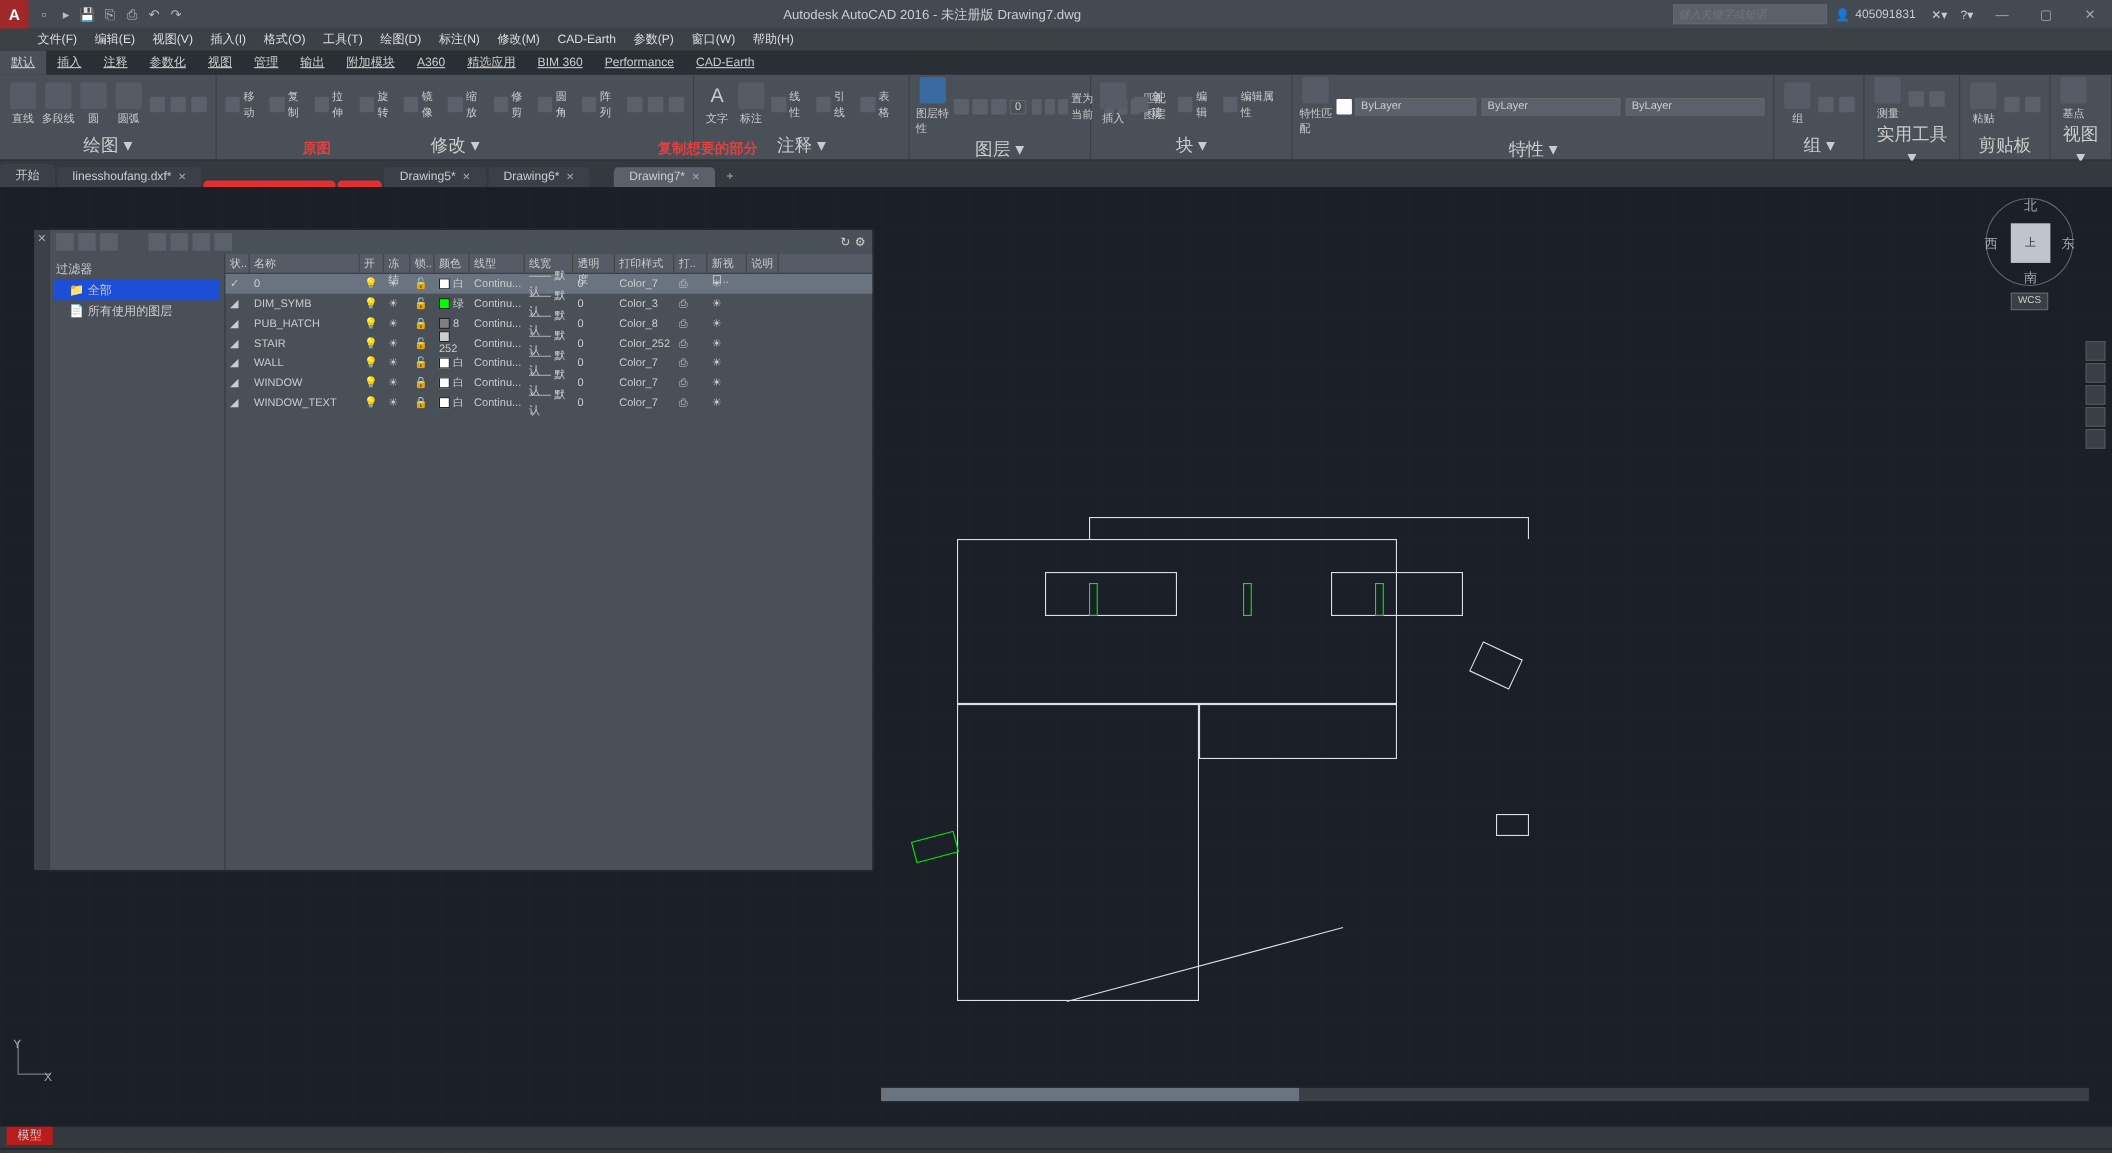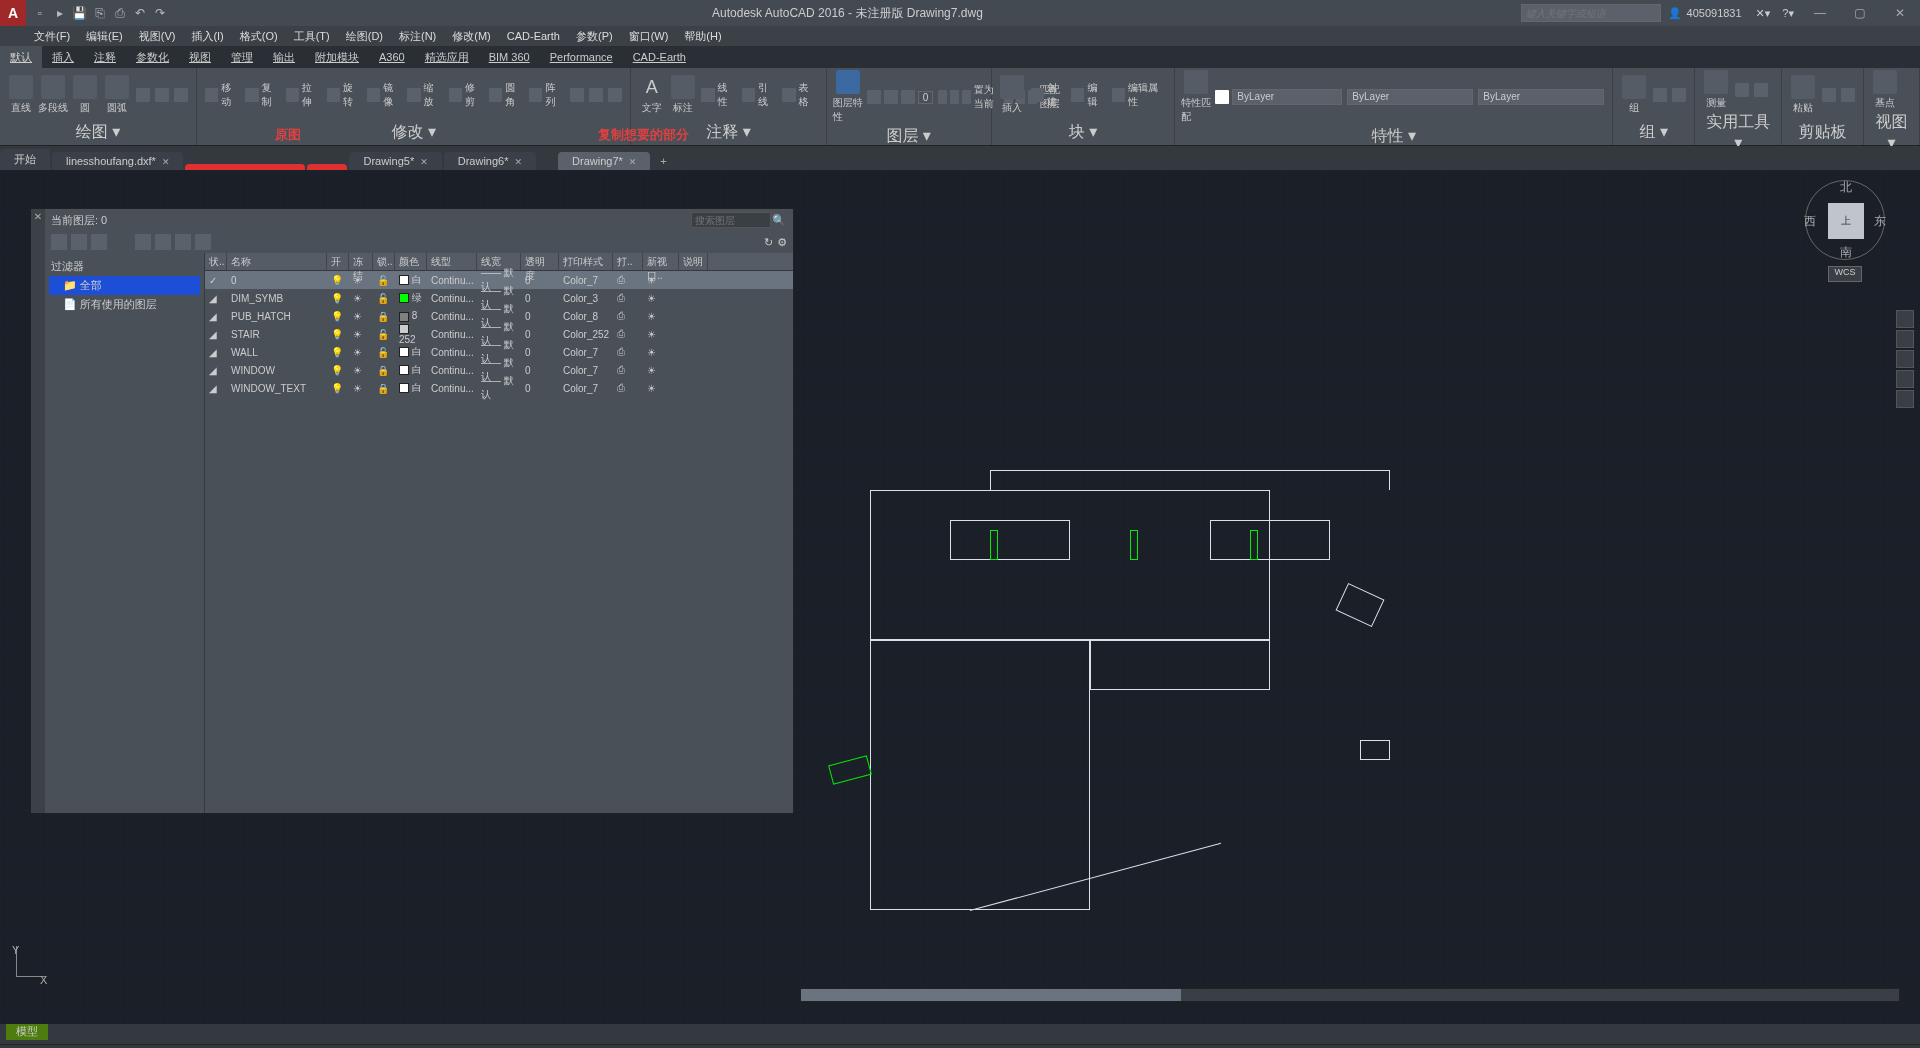--- a/index.html
+++ b/index.html
@@ -95,21 +95,21 @@
 
 
 .plan { position: absolute; left: 870px; top: 300px; width: 560px; height: 440px; }
 .plan div { position: absolute; border: 1px solid #d8e0e8; }
 
 .navbar-right { position: absolute; right: 4px; top: 140px; width: 20px; }
 .navbar-right span { display: block; width: 18px; height: 18px; background: #3a3f46; margin-bottom: 2px; border: 1px solid #555; }
 
 
 .statusbar { height: 24px; background: #33393f; border-top: 1px solid #222; display: flex; align-items: center; padding: 0 6px; font-size: 10px; }
-.model-tab { background: #4d7c0f; padding: 3px 10px; border-radius: 3px 3px 0 0; margin-bottom: -1px; }
+.model-tab { background: #b91c1c; padding: 3px 10px; border-radius: 3px 3px 0 0; margin-bottom: -1px; }
 .statusbar .icons { display: flex; gap: 2px; }
 .statusbar .icons span { width: 20px; height: 18px; background: #3a3f46; border: 1px solid #555; }
 
 .hscroll { position: absolute; bottom: 22px; left: 800px; right: 20px; height: 14px; background: #3a3f46; border: 1px solid #222; }
 .hscroll-thumb { height: 100%; width: 380px; background: #6a7380; }
 </style>
 </head>
 <body>
 
 <div class="titlebar">
@@ -514,25 +514,20 @@
 
     <div class="hscroll">
         <div class="hscroll-thumb"></div>
       </div>
   </div>
 
   <div class="layer-panel">
     <div class="lp-sidebar">
         <div class="x">✕</div>
       </div>
-    <div class="lp-head">
-      <span>当前图层: 0</span>
-      <input class="lp-search" placeholder="搜索图层" style="">
-      <span style="width:16px;text-align:center">🔍</span>
-    </div>
     <div class="lp-tools">
       <div class="ti"></div>
       <div class="ti"></div>
       <div class="ti"></div>
       <div style="width:20px"></div>
       <div class="ti"></div>
       <div class="ti"></div>
       <div class="ti"></div>
       <div class="ti"></div>
       <span style="margin-left:auto">↻</span>

